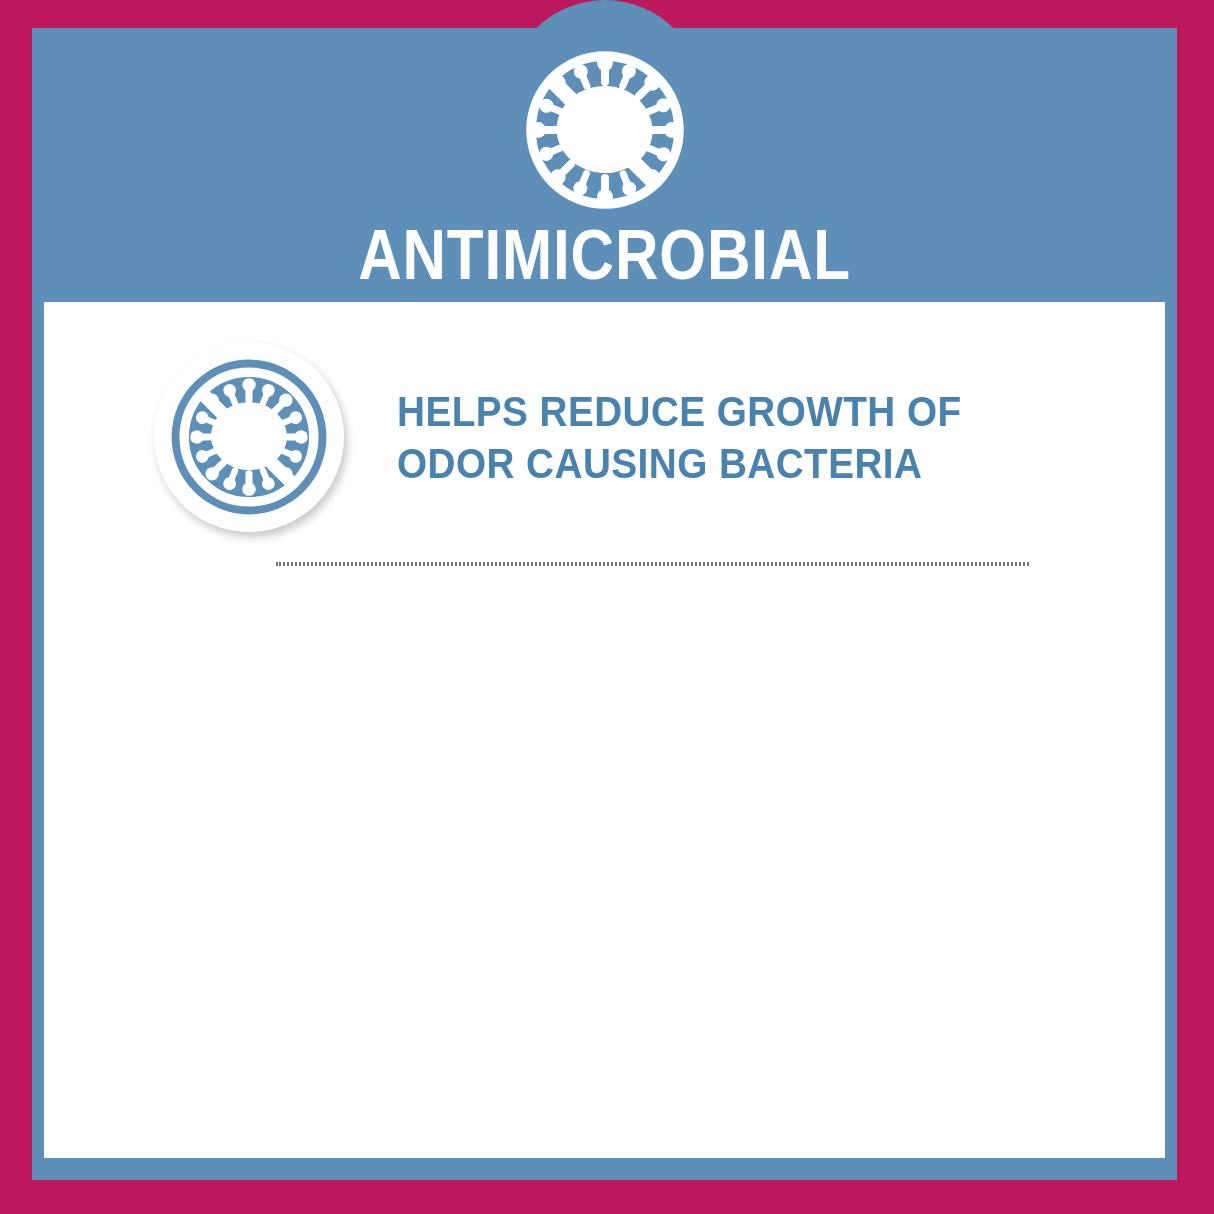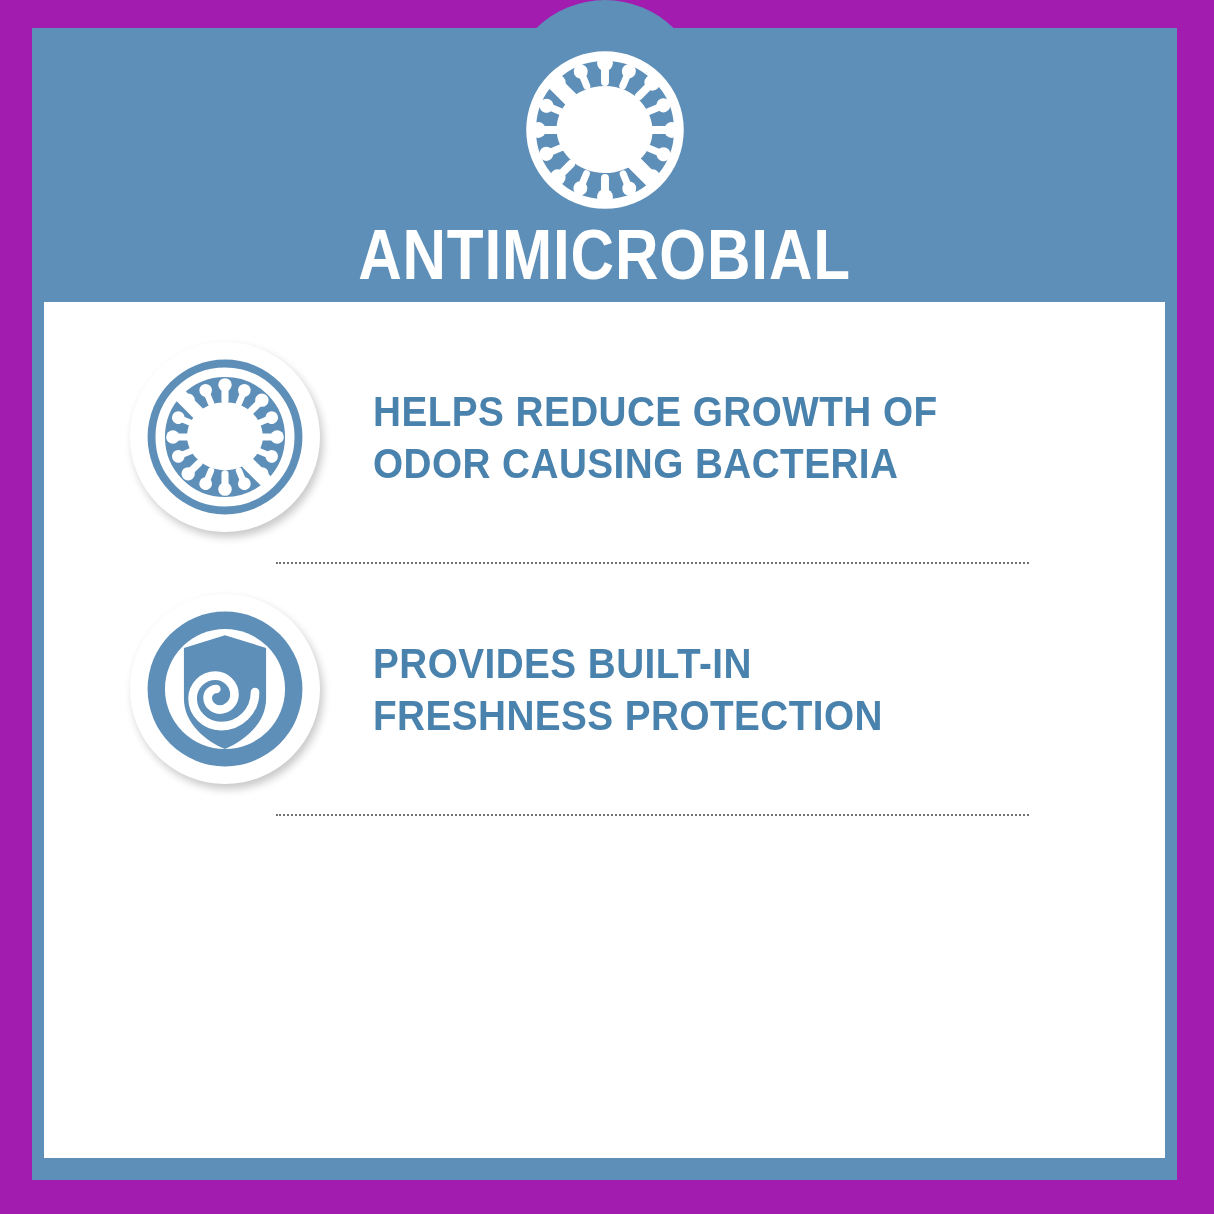--- a/index.html
+++ b/index.html
@@ -11,21 +11,21 @@
     height: 1214px;
     background: #ffffff;
     font-family: "Liberation Sans", sans-serif;
     overflow: hidden;
   }
 
   #root {
     position: relative;
     width: 1214px;
     height: 1214px;
-    background: #a21caf;
+    background: #be185d;
   }
 
   
   .frame {
     position: absolute;
     left: 32px;
     top: 28px;
     width: 1145px;
     height: 1152px;
     background: #5e8fb8;
@@ -96,21 +96,21 @@
     height: 100%;
     box-sizing: border-box;
     padding: 10px 0 0 0;
   }
 
   .feature-row {
     position: relative;
     display: flex;
     align-items: center;
     height: 250px;
-    padding-left: 86px;
+    padding-left: 110px;
   }
 
   .icon-badge {
     position: relative;
     flex: 0 0 auto;
     width: 190px;
     height: 190px;
     border-radius: 50%;
     background: #ffffff;
     box-shadow: 3px 5px 9px rgba(0,0,0,0.22);
@@ -271,34 +271,20 @@
             </svg>
           </div>
           <div class="feature-text">
             <span class="line">HELPS REDUCE GROWTH OF</span>
             <span class="line">ODOR CAUSING BACTERIA</span>
           </div>
         </div>
 
         <div class="divider"></div>
 
-        <div class="feature-row">
-          <div class="icon-badge">
-            <svg viewBox="0 0 200 200">
-              <circle cx="100" cy="100" r="98" fill="#5e8fb8"></circle>
-              <circle cx="100" cy="100" r="76" fill="#ffffff"></circle>
-              <path d="M100 32 L152 48 L152 112 C152 144 124 166 100 176 C76 166 48 144 48 112 L48 48 Z" fill="#5e8fb8"></path>
-              <path d="M138 104 c0 24 -19 43 -43 43 c-20 0 -36 -16 -36 -35 c0 -16 13 -29 29 -29 c13 0 24 11 24 24 c0 11 -9 19 -19 19 c-8 0 -15 -7 -15 -15 c0 -6 5 -11 11 -11" fill="none" stroke="#ffffff" stroke-width="11" stroke-linecap="round"></path>
-            </svg>
-          </div>
-          <div class="feature-text">
-            <span class="line">PROVIDES BUILT-IN</span>
-            <span class="line">FRESHNESS PROTECTION</span>
-          </div>
-        </div>
 
         <div class="divider"></div>
 
 
       </div>
     </div>
 
   </div>
 </div>
 

